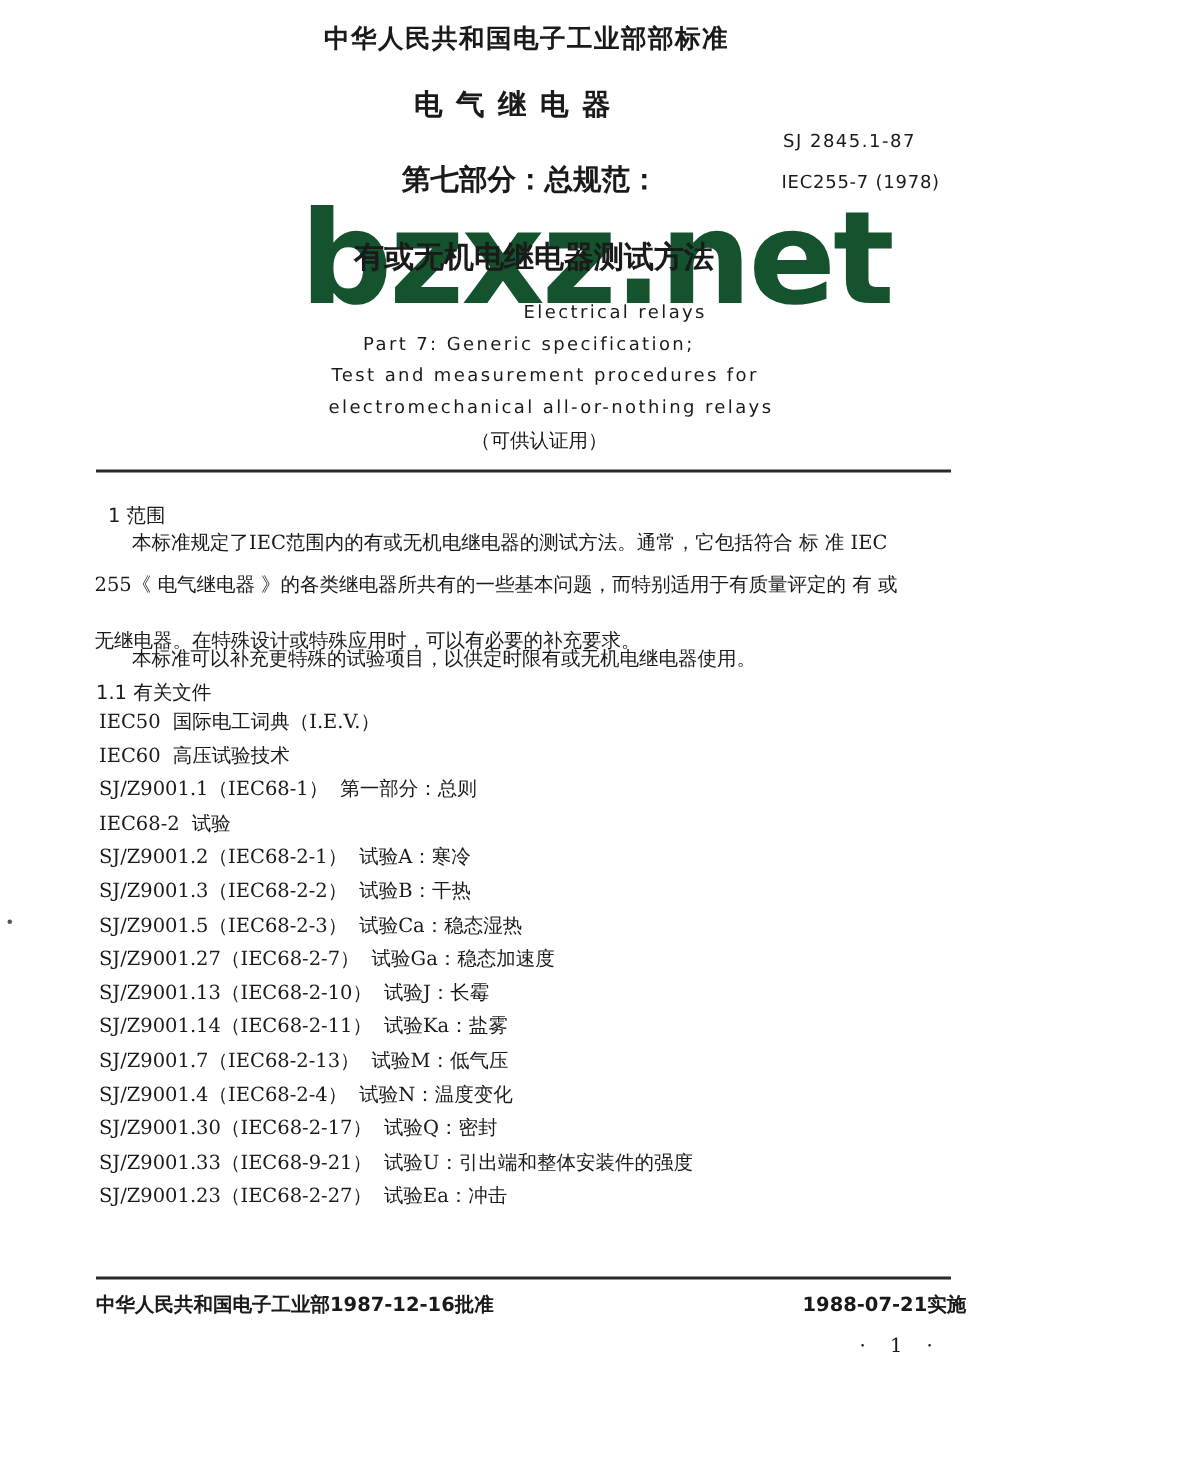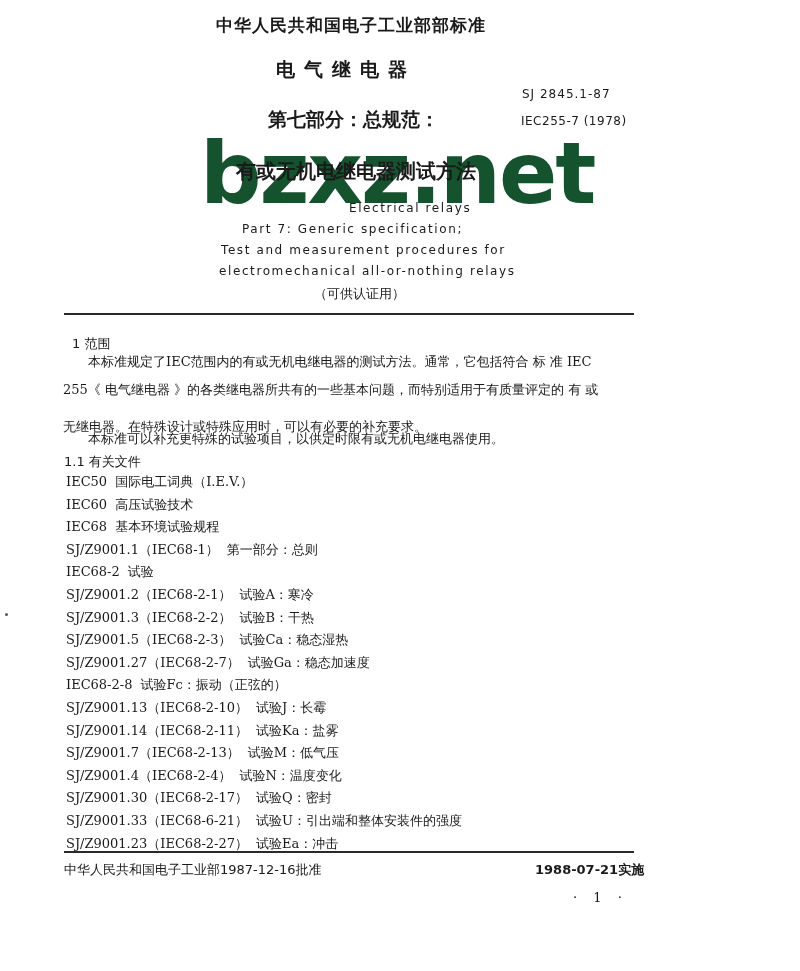--- a/index.html
+++ b/index.html
@@ -22,21 +22,21 @@
   .body-text { font-family: "DejaVu Serif", serif; font-size: 13px; }
   .sec1 { left: 72px; top: 335px; font-family: "DejaVu Sans", sans-serif; font-size: 13px; text-align: right; }
   .p1 { left: 88px; top: 353px; }
   .p2 { left: 63px; top: 381px; }
   .p3 { left: 63px; top: 406px; margin-top: 12px; }
   .p4 { left: 88px; top: 430px; }
   .sec11 { left: 64px; top: 453px; font-family: "DejaVu Sans", sans-serif; font-size: 13px; }
   .refs { position: absolute; left: 66px; top: 471px; margin: 0; padding: 0; list-style: none; font-size: 13px; }
   .refs li { height: 22.6px; line-height: 22.6px; white-space: nowrap; }
   .refs .code { margin-right: 8px; }
-  .foot-left { left: 64px; top: 861px; font-family: "DejaVu Sans", sans-serif; font-weight: normal; font-size: 13px; }
+  .foot-left { left: 64px; top: 861px; font-family: "DejaVu Sans", sans-serif; font-weight: bold; font-size: 13px; }
   .foot-right { left: 535px; top: 861px; font-family: "DejaVu Sans", sans-serif; font-weight: bold; font-size: 13px; }
   .page-no { left: 573px; top: 890px; font-family: "DejaVu Serif", serif; font-size: 13px; letter-spacing: 6px; }
   .stray-dot { position: absolute; width: 3px; height: 3px; border-radius: 50%; background: #555; }
 </style>
 </head>
 <body>
 
 <div class="watermark">bzxz.net</div>
 
 <div class="abs hdr-org">中华人民共和国电子工业部部标准</div>
@@ -58,34 +58,32 @@
 <div class="abs body-text p1">本标准规定了IEC范围内的有或无机电继电器的测试方法。通常，它包括符合 标 准 IEC</div>
 <div class="abs body-text p2">255《 电气继电器 》的各类继电器所共有的一些基本问题，而特别适用于有质量评定的 有 或</div>
 <div class="abs body-text p3">无继电器。在特殊设计或特殊应用时，可以有必要的补充要求。</div>
 <div class="abs body-text p4">本标准可以补充更特殊的试验项目，以供定时限有或无机电继电器使用。</div>
 
 <div class="abs sec11">1.1  有关文件</div>
 
 <ul class="refs body-text">
   <li><span class="code">IEC50</span><span>国际电工词典（I.E.V.）</span></li>
   <li><span class="code">IEC60</span><span>高压试验技术</span></li>
-  <li><span class="code">IEC68</span><span>基本环境试验规程</span></li>
   <li><span class="code">SJ/Z9001.1（IEC68-1）</span><span>第一部分：总则</span></li>
   <li><span class="code">IEC68-2</span><span>试验</span></li>
   <li><span class="code">SJ/Z9001.2（IEC68-2-1）</span><span>试验A：寒冷</span></li>
   <li><span class="code">SJ/Z9001.3（IEC68-2-2）</span><span>试验B：干热</span></li>
   <li><span class="code">SJ/Z9001.5（IEC68-2-3）</span><span>试验Ca：稳态湿热</span></li>
   <li><span class="code">SJ/Z9001.27（IEC68-2-7）</span><span>试验Ga：稳态加速度</span></li>
-  <li><span class="code">IEC68-2-8</span><span>试验Fc：振动（正弦的）</span></li>
   <li><span class="code">SJ/Z9001.13（IEC68-2-10）</span><span>试验J：长霉</span></li>
   <li><span class="code">SJ/Z9001.14（IEC68-2-11）</span><span>试验Ka：盐雾</span></li>
   <li><span class="code">SJ/Z9001.7（IEC68-2-13）</span><span>试验M：低气压</span></li>
   <li><span class="code">SJ/Z9001.4（IEC68-2-4）</span><span>试验N：温度变化</span></li>
   <li><span class="code">SJ/Z9001.30（IEC68-2-17）</span><span>试验Q：密封</span></li>
-  <li><span class="code">SJ/Z9001.33（IEC68-6-21）</span><span>试验U：引出端和整体安装件的强度</span></li>
+  <li><span class="code">SJ/Z9001.33（IEC68-9-21）</span><span>试验U：引出端和整体安装件的强度</span></li>
   <li><span class="code">SJ/Z9001.23（IEC68-2-27）</span><span>试验Ea：冲击</span></li>
 </ul>
 
 <div class="rule" style="top:851px;"></div>
 
 <div class="abs foot-left">中华人民共和国电子工业部1987-12-16批准</div>
 <div class="abs foot-right">1988-07-21实施</div>
 <div class="abs page-no">· 1 ·</div>
 
 <div class="stray-dot" style="left:5px; top:613px;"></div>

